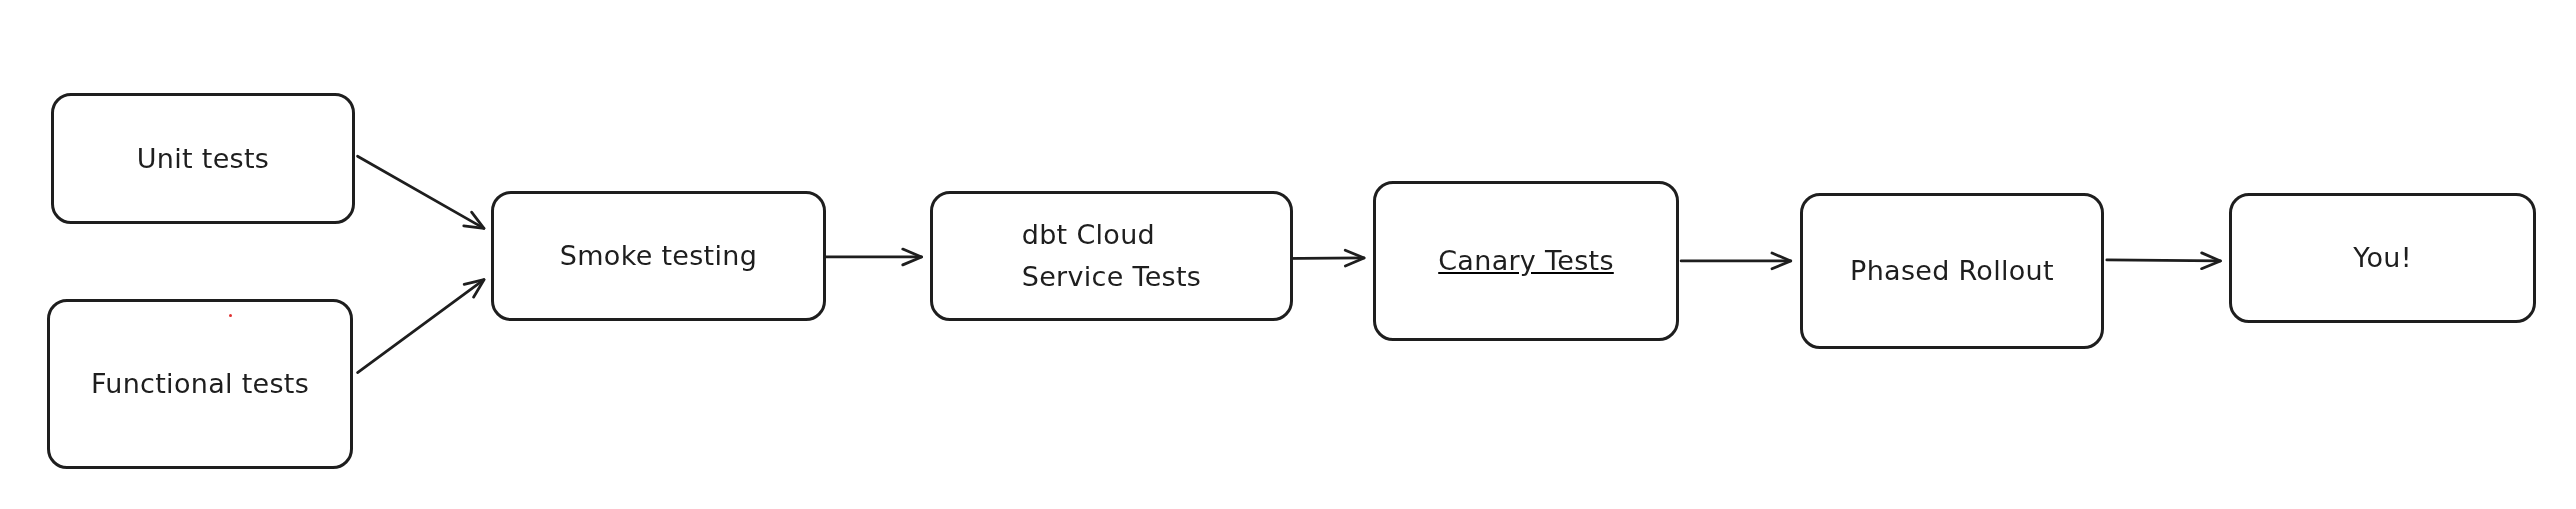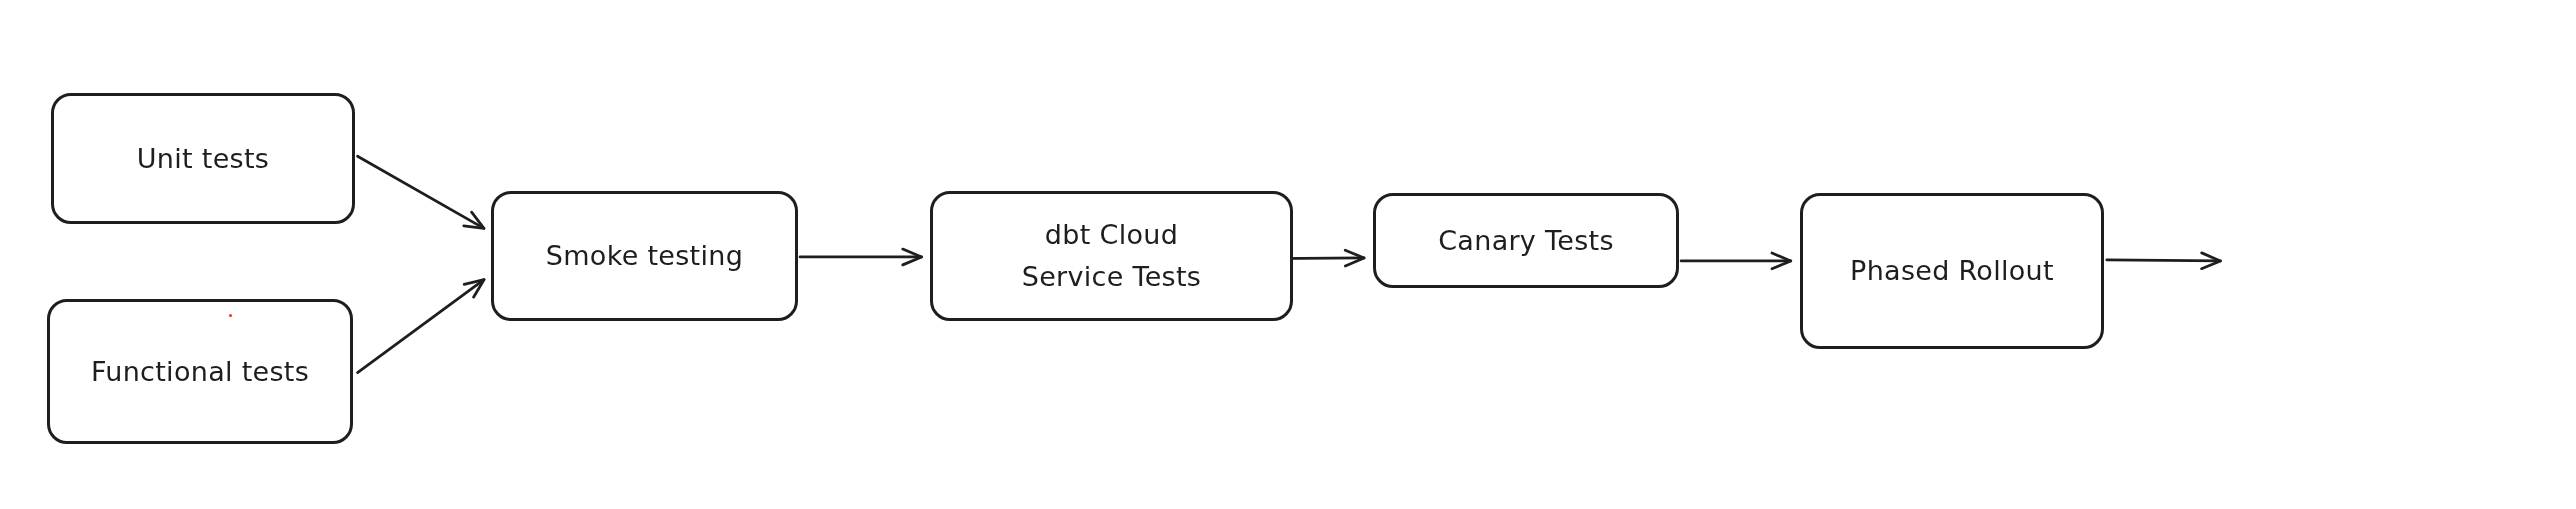--- a/index.html
+++ b/index.html
@@ -13,21 +13,21 @@
   .edge { stroke:var(--stroke); stroke-width:2.8; stroke-linecap:round; fill:none; }
   #arrowhead path { stroke:var(--stroke); fill:none; }
   .node {
     position:absolute; box-sizing:border-box;
     border:3px solid var(--stroke); border-radius:20px;
     background:var(--bg);
     display:flex; align-items:center; justify-content:center;
   }
   .node .label {
     font-size:27px; color:var(--stroke);
-    text-align:center; white-space:pre-line; line-height:1.55;
+    white-space:pre-line; line-height:1.55;
     letter-spacing:0.3px;
   }
   .stray-dot {
     position:absolute; width:3px; height:3px; border-radius:50%;
   }
 </style>
 </head>
 <body>
 
 <div class="canvas">
@@ -43,38 +43,41 @@
     <line class="edge" marker-end="url(#arrowhead)" x1="810" y1="260" x2="933" y2="260"></line>
     <line class="edge" marker-end="url(#arrowhead)" x1="1255" y1="262" x2="1381" y2="261"></line>
     <line class="edge" marker-end="url(#arrowhead)" x1="1702" y1="264" x2="1813" y2="264"></line>
     <line class="edge" marker-end="url(#arrowhead)" x1="2133" y1="263" x2="2248" y2="264"></line>
   </svg>
 
   <div class="node" style="left: 51px; top: 93px; width: 304px; height: 131px;">
     <span class="label">Unit tests</span>
   </div>
 
-  <div class="node" style="left: 47px; top: 299px; width: 306px; height: 145px;">
+  <div class="node" style="left: 47px; top: 299px; width: 306px; height: 170px;">
     <span class="label">Functional tests</span>
   </div>
 
-  <div class="node" style="left: 491px; top: 191px; width: 307px; height: 130px;">
+  <div class="node" style="left: 491px; top: 191px; width: 335px; height: 130px;">
     <span class="label">Smoke testing</span>
   </div>
 
   <div class="node" style="left: 930px; top: 191px; width: 363px; height: 130px;">
     <span class="label">dbt Cloud
 Service Tests</span>
   </div>
 
-  <div class="node" style="left: 1373px; top: 193px; width: 306px; height: 95px;">
+  <div class="node" style="left: 1373px; top: 181px; width: 306px; height: 160px; text-decoration: underline;">
     <span class="label">Canary Tests</span>
   </div>
 
   <div class="node" style="left: 1800px; top: 193px; width: 304px; height: 156px;">
     <span class="label">Phased Rollout</span>
   </div>
 
+  <div class="node" style="left: 2229px; top: 193px; width: 307px; height: 130px;">
+    <span class="label">You!</span>
+  </div>
 
   <span class="stray-dot" style="left: 229px; top: 314px; background: rgb(224, 49, 49);"></span>
 
 </div>
 
 
 </body></html>

